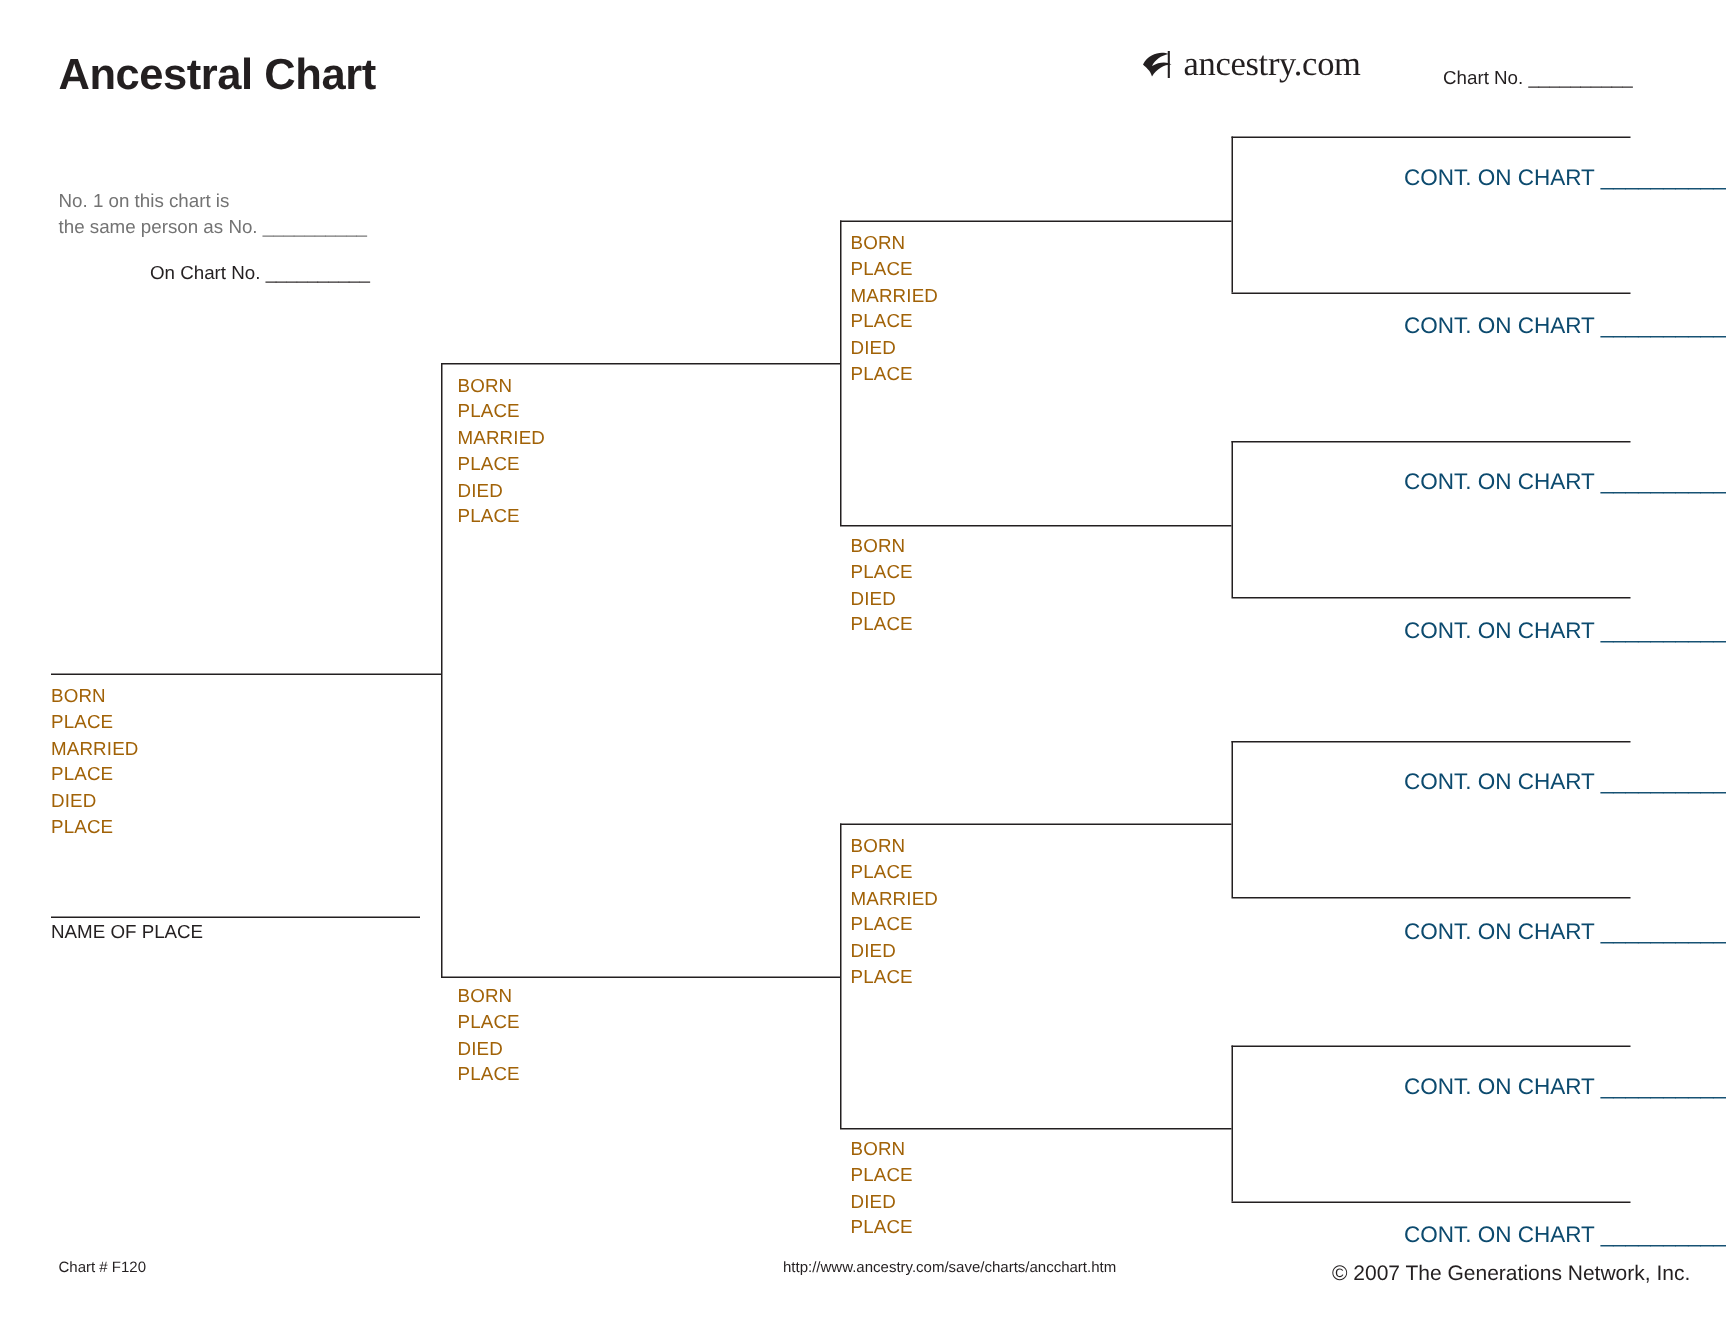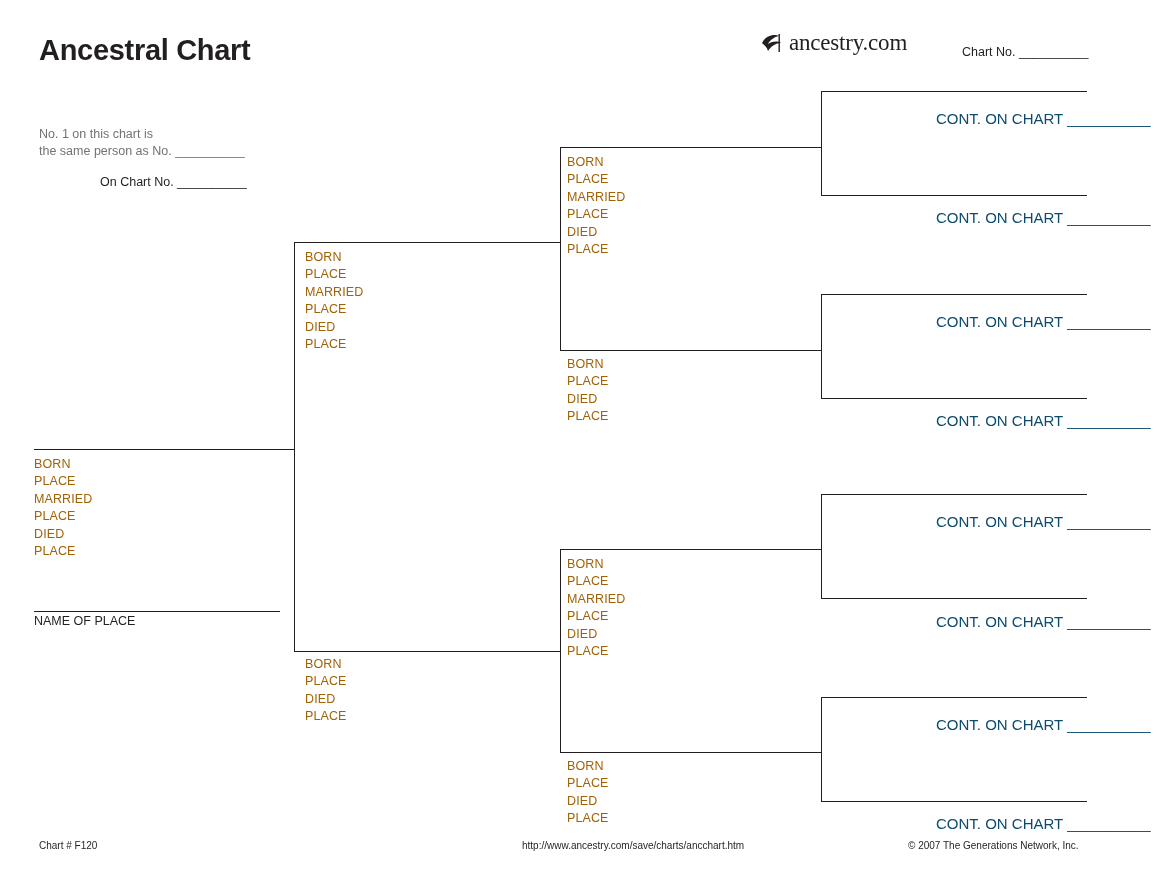--- a/index.html
+++ b/index.html
@@ -23,21 +23,21 @@
   .fields div{letter-spacing:.1px;}
 
   
   .hline{position:absolute;background:#231f20;height:1px;}
   .vline{position:absolute;background:#231f20;width:1px;}
 
   .cont{position:absolute;font-size:15px;color:#0c4a6e;white-space:nowrap;}
 
   .footer-left{position:absolute;left:39px;top:840px;font-size:10px;color:#231f20;}
   .footer-mid{position:absolute;left:482px;top:840px;font-size:10px;color:#231f20;margin-left:40px;}
-  .footer-right{position:absolute;left:908px;top:840px;font-size:10px;color:#231f20;}
+  .footer-right{position:absolute;left:888px;top:840px;font-size:14px;color:#231f20;}
 
   .spouse{position:absolute;left:34px;top:614px;font-size:12.5px;color:#231f20;}
 </style>
 </head>
 <body>
 
 <div class="page">
 
   <div class="title">Ancestral Chart</div>
 

